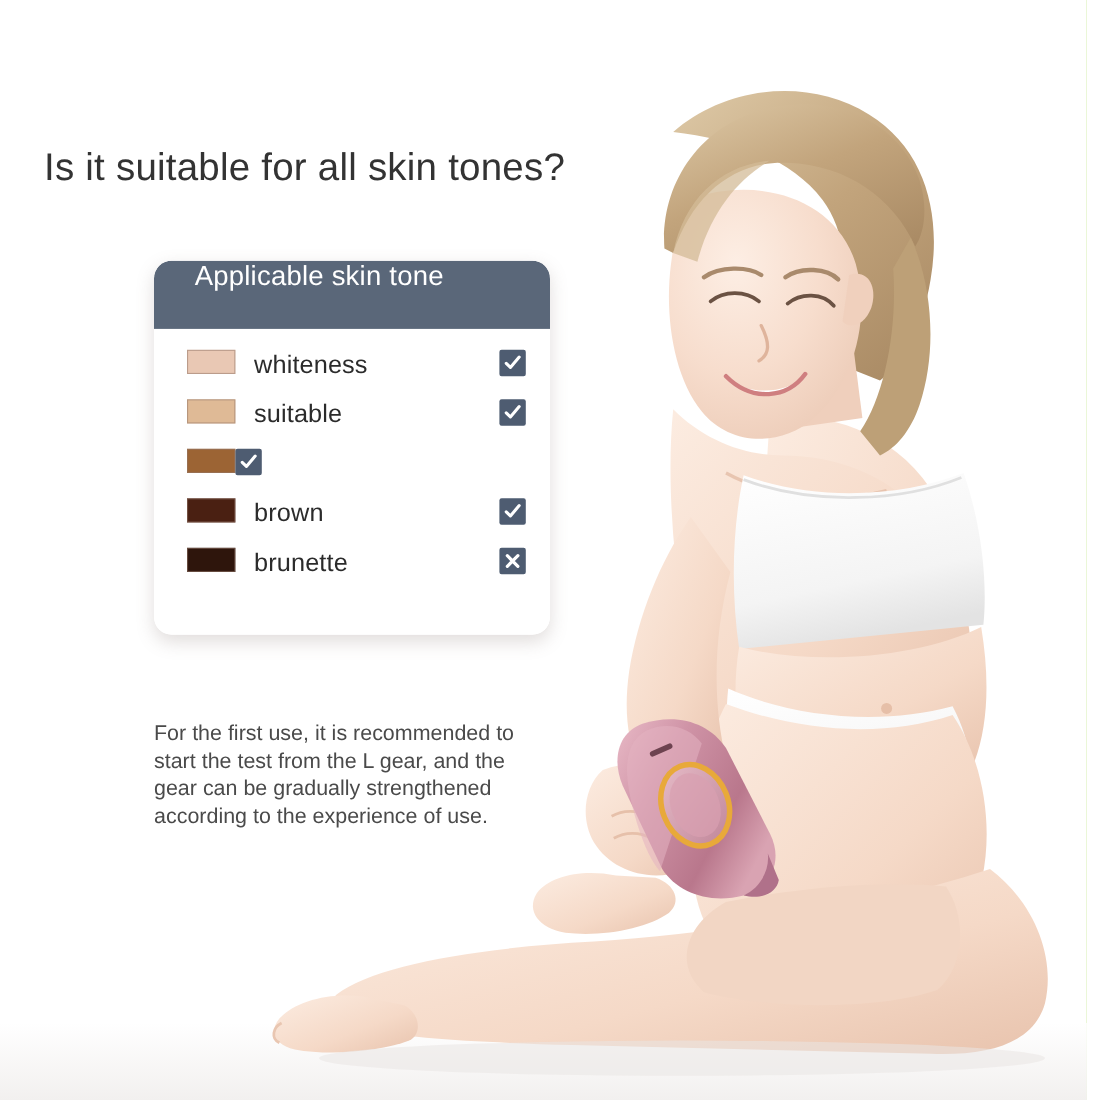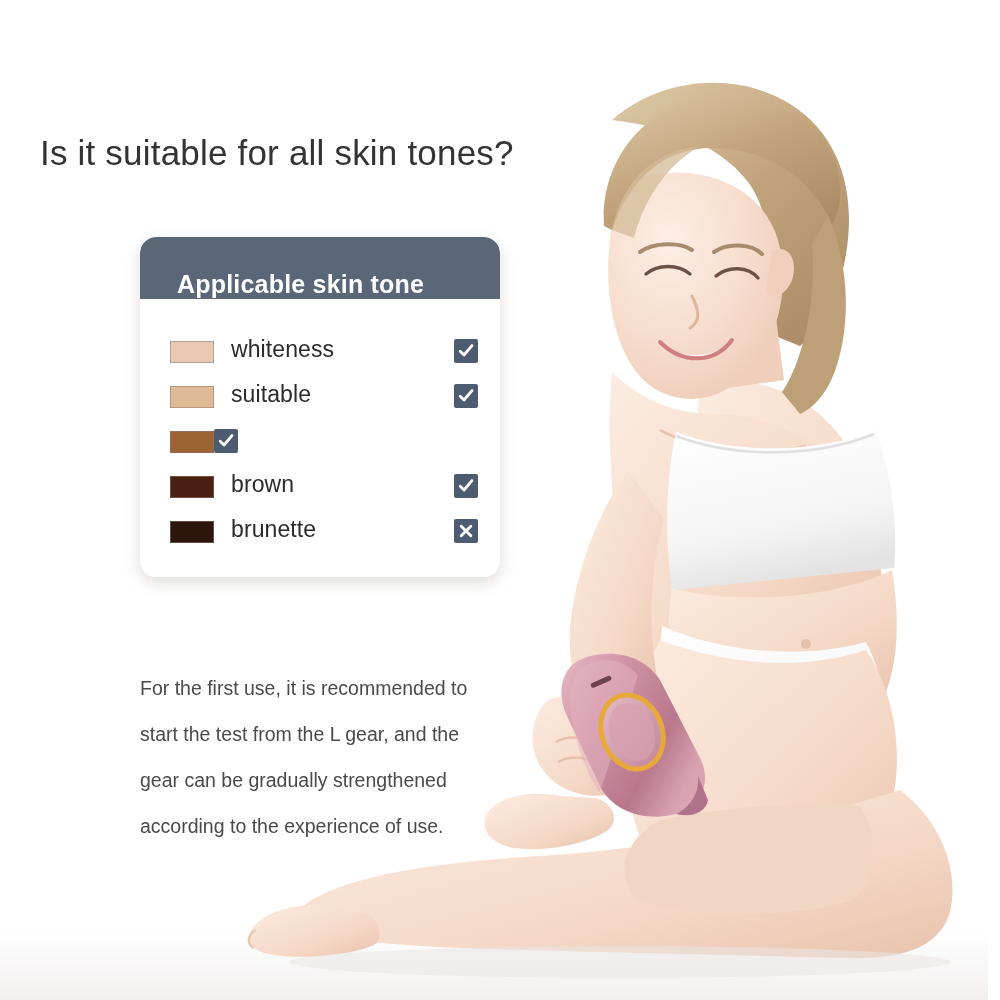--- a/index.html
+++ b/index.html
@@ -29,31 +29,30 @@
     width: 360px;
     border-radius: 16px;
     background: #ffffff;
     box-shadow: 0 6px 16px rgba(120,100,95,0.22);
     overflow: hidden;
   }
   .card-header {
     height: 62px;
     background: #5a6779;
     border-radius: 16px 16px 0 0;
-    display: flex; align-items: flex-end;
+    display: flex; align-items: flex-start;
     padding-left: 37px;
-    font-weight: bold;
   }
   .card-header-title {
     color: #ffffff; font-size: 25px; letter-spacing: .2px;
   }
   .card-body { background:#fff; padding: 19px 0 34px 0; }
 
   .tone-row {
-    display: flex; align-items: flex-end;
+    display: flex; align-items: flex-start;
     height: 45px;
     padding: 0 22px 0 30px;
   }
   .swatch {
     width: 44px; height: 22px;
     border: 1px solid rgba(150,120,105,.55);
     flex: 0 0 auto;
   }
   .tone-label {
     flex: 1 1 auto;
@@ -72,21 +71,21 @@
   .status-box svg { display: block; }
 
   
   .note {
     position: absolute; left: 140px; top: 655px;
     width: 390px;
     font-size: 19.5px;
     line-height: 25px;
     color: #4a4a4a;
   }
-  .note div { white-space: nowrap; margin-top: 21px; }
+  .note div { white-space: nowrap; }
 </style>
 </head>
 <body>
 
 <div id="page">
 
   <div class="photo">
     <svg width="1000" height="1000" viewBox="0 0 1000 1000">
       <defs>
         <radialGradient id="skinG" cx="35%" cy="30%" r="80%">

